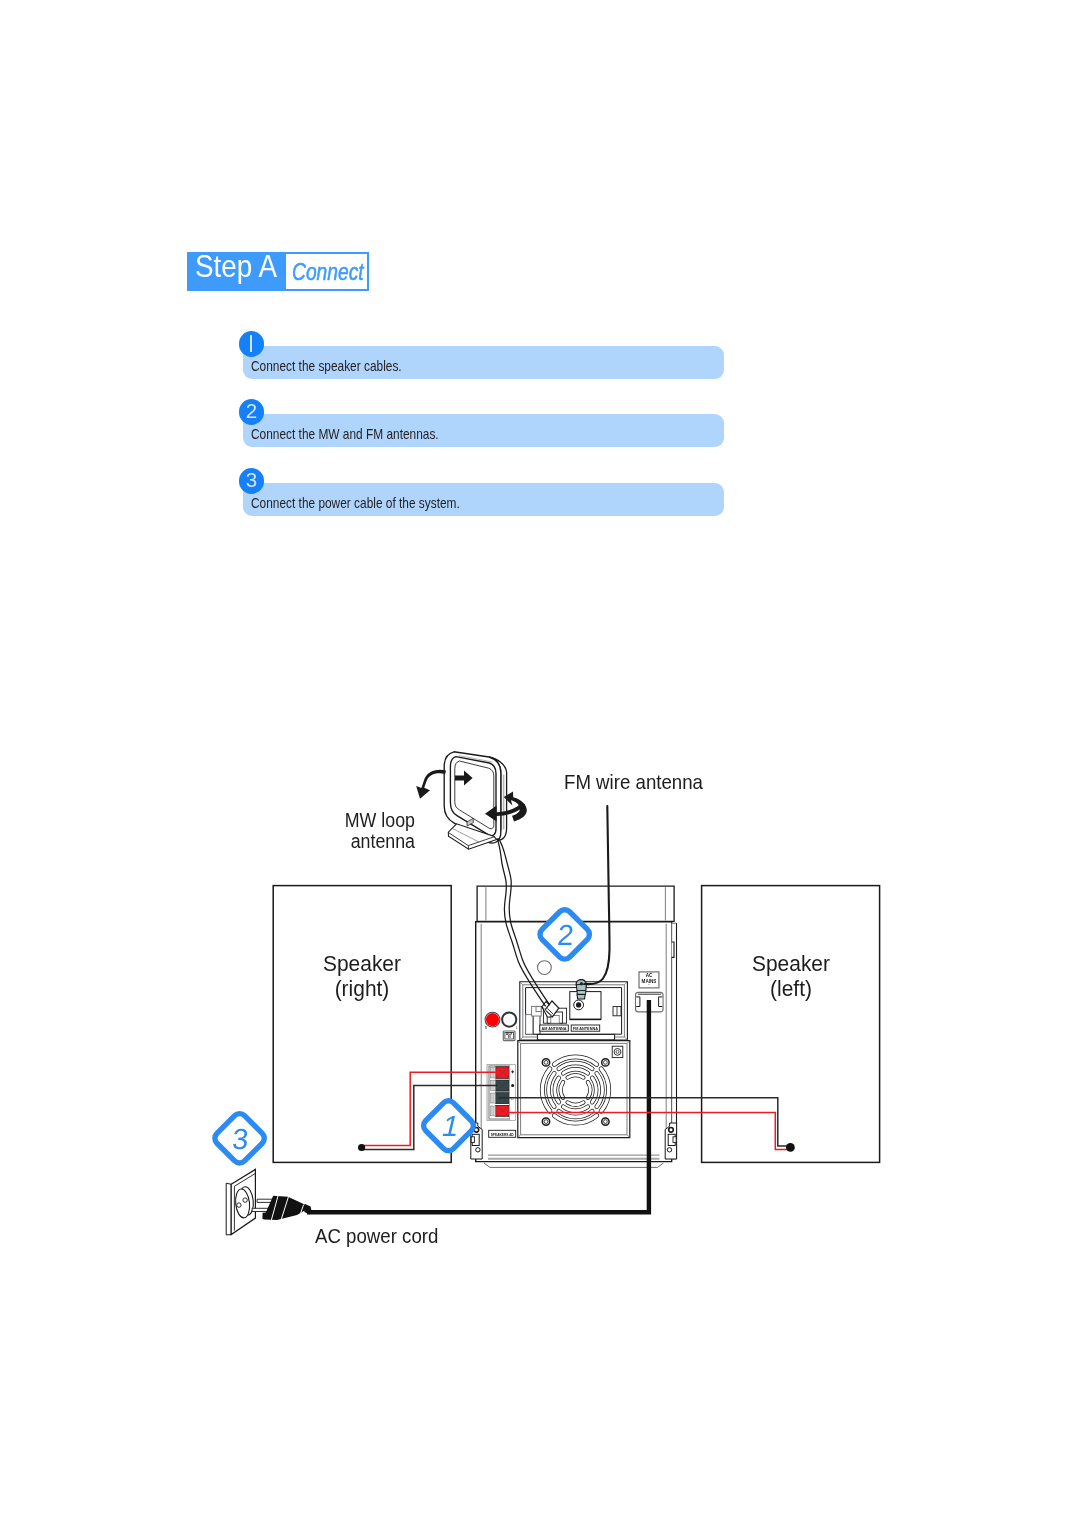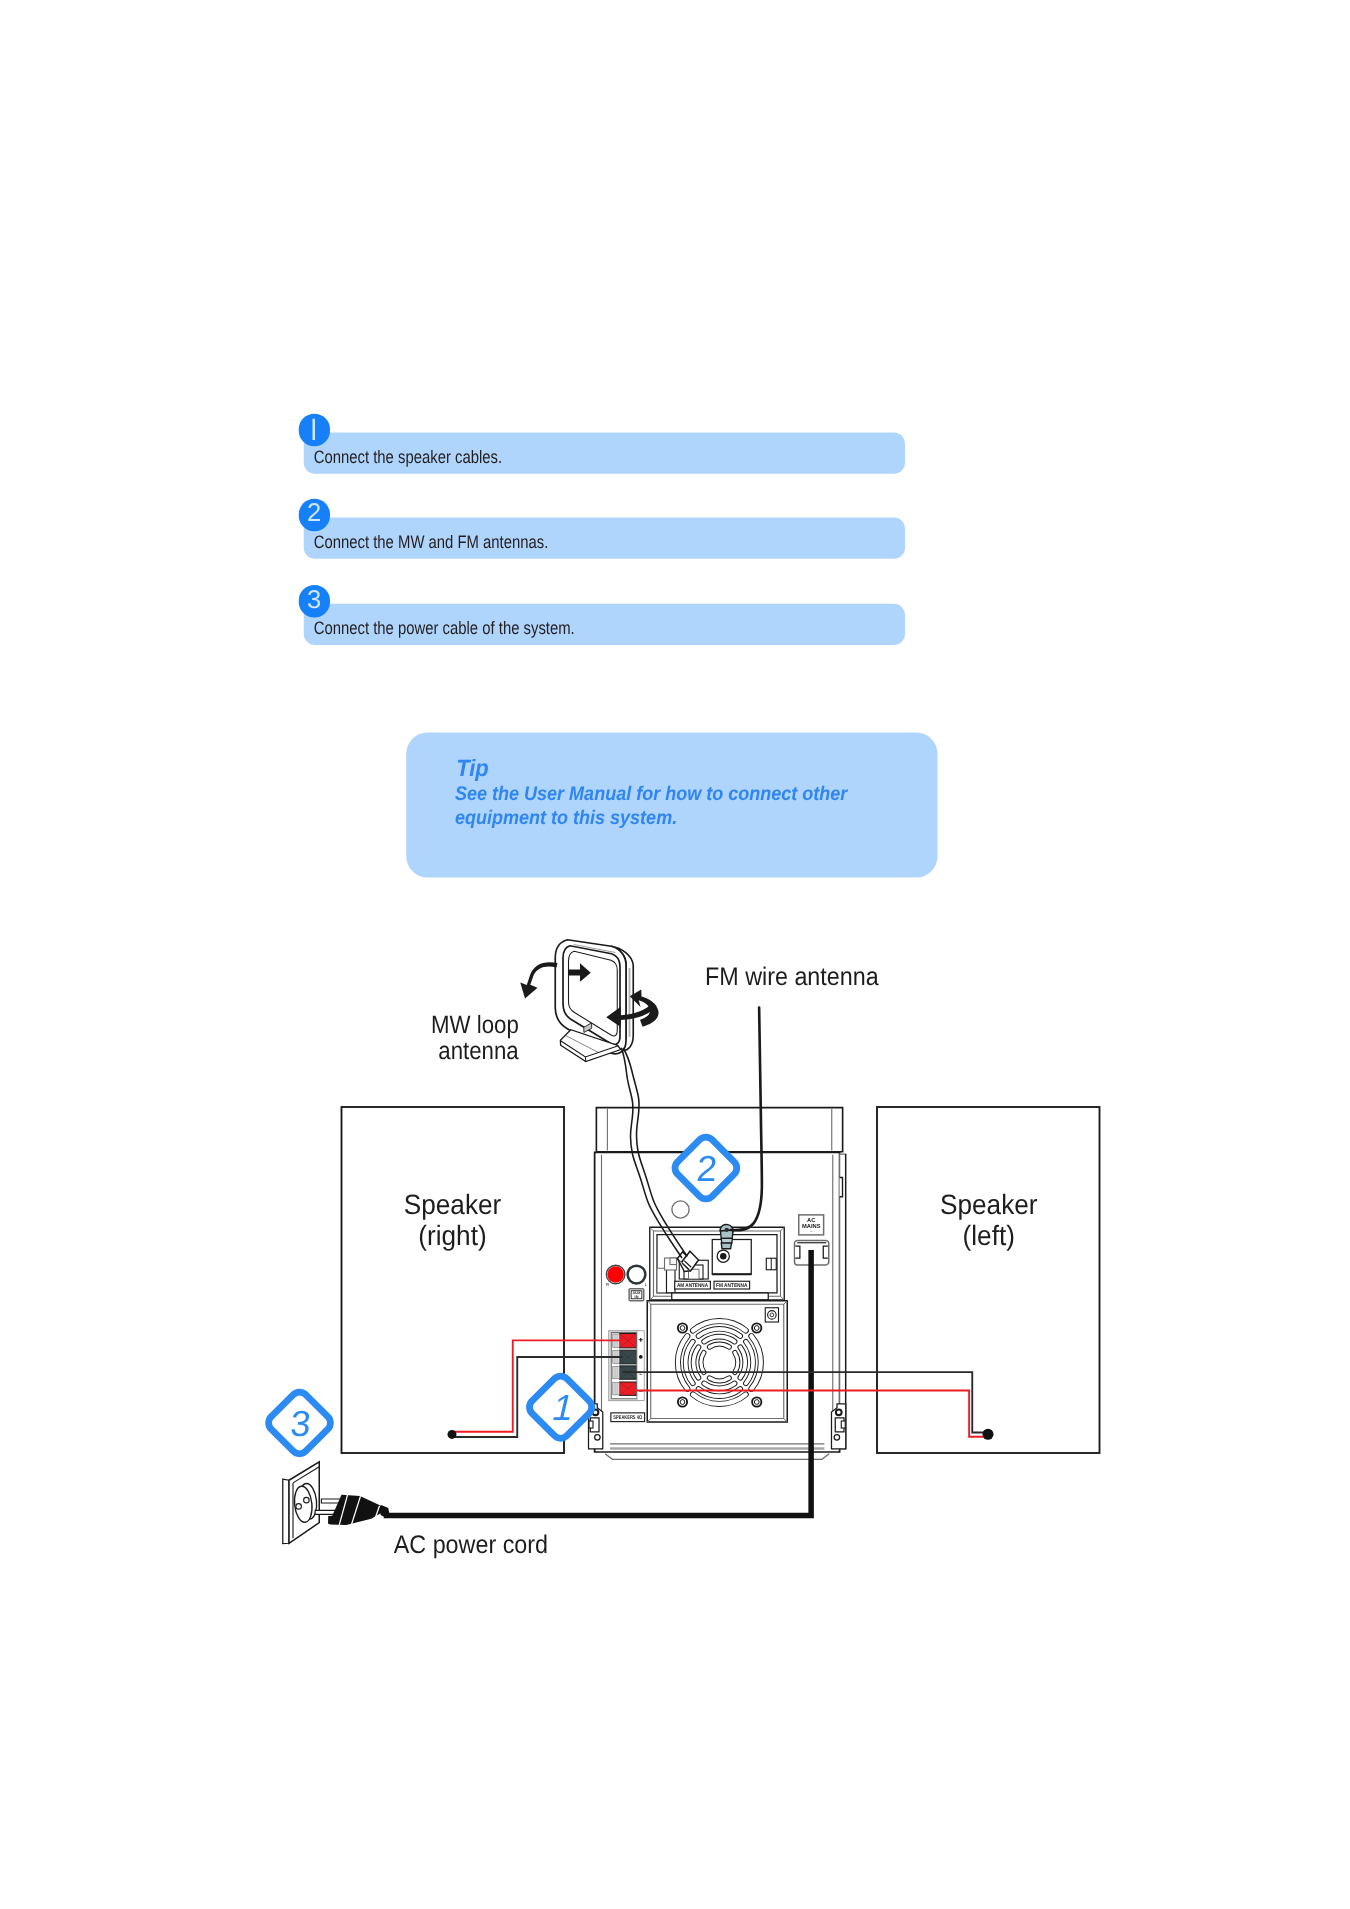--- a/index.html
+++ b/index.html
@@ -46,44 +46,43 @@
   .dlabel{position:absolute;font-size:20.4px;color:#1d1d1d;line-height:25.6px;}
   .dlabel.cond{transform:scaleX(.915);transform-origin:left top;}
   .dlabel.cnt{transform:scaleX(.89);transform-origin:right top;line-height:21.3px;font-size:20px;}
   .dlabel.big{font-size:22.4px;line-height:25.6px;transform:scaleX(.935);transform-origin:center top;}
 </style>
 </head>
 <body>
 
 <div class="page">
 
+  <div id="step-badge">
+    <div class="left"></div>
+    <div class="right"></div>
+    <div class="lbl lbl-step">Step A</div>
+    <div class="lbl lbl-connect">Connect</div>
+  </div>
 
   <div class="step-row" style="top:346px">
     <div class="step-bar"></div>
     <div class="step-num one">1</div>
     <div class="step-text">Connect the speaker cables.</div>
   </div>
   <div class="step-row" style="top:414px">
     <div class="step-bar"></div>
     <div class="step-num">2</div>
     <div class="step-text">Connect the MW and FM antennas.</div>
   </div>
   <div class="step-row" style="top:483px">
     <div class="step-bar"></div>
     <div class="step-num">3</div>
     <div class="step-text">Connect the power cable of the system.</div>
   </div>
 
-  <div id="tip-box">
-    <div class="tip-title">Tip</div>
-    <div class="tip-body">
-      <div>See the User Manual for how to connect other</div>
-      <div>equipment to this system.</div>
-    </div>
-  </div>
 
   <div id="diagram">
     <svg id="dsvg" width="1080" height="1527" viewBox="0 0 1080 1527" xmlns="http://www.w3.org/2000/svg">
 <g>
 <rect x="273.2" y="885.6" width="178" height="276.8" fill="#fff" stroke="#1a1a1a" stroke-width="1.5"></rect>
 <rect x="701.6" y="885.6" width="178" height="276.8" fill="#fff" stroke="#1a1a1a" stroke-width="1.5"></rect>
 </g>
 <g>
 <path d="M489.0 757.0 C 497.5 758.4, 505.6 764.4, 506.6 772.0 L 506.6 828.0 C 506.6 836.6, 502.6 841.4, 496.4 840.2 L 489.8 838.4 C 497.2 839.4, 500.8 835.8, 500.8 828.6 L 500.8 772.2 C 500.8 765.0, 496.4 759.0, 489.0 757.0 Z" fill="#fff" stroke="#1a1a1a" stroke-width="1.3"></path>
 <path d="M503.6 774.5 L 503.6 829.5" fill="none" stroke="#b5b5b5" stroke-width="1.6"></path>

